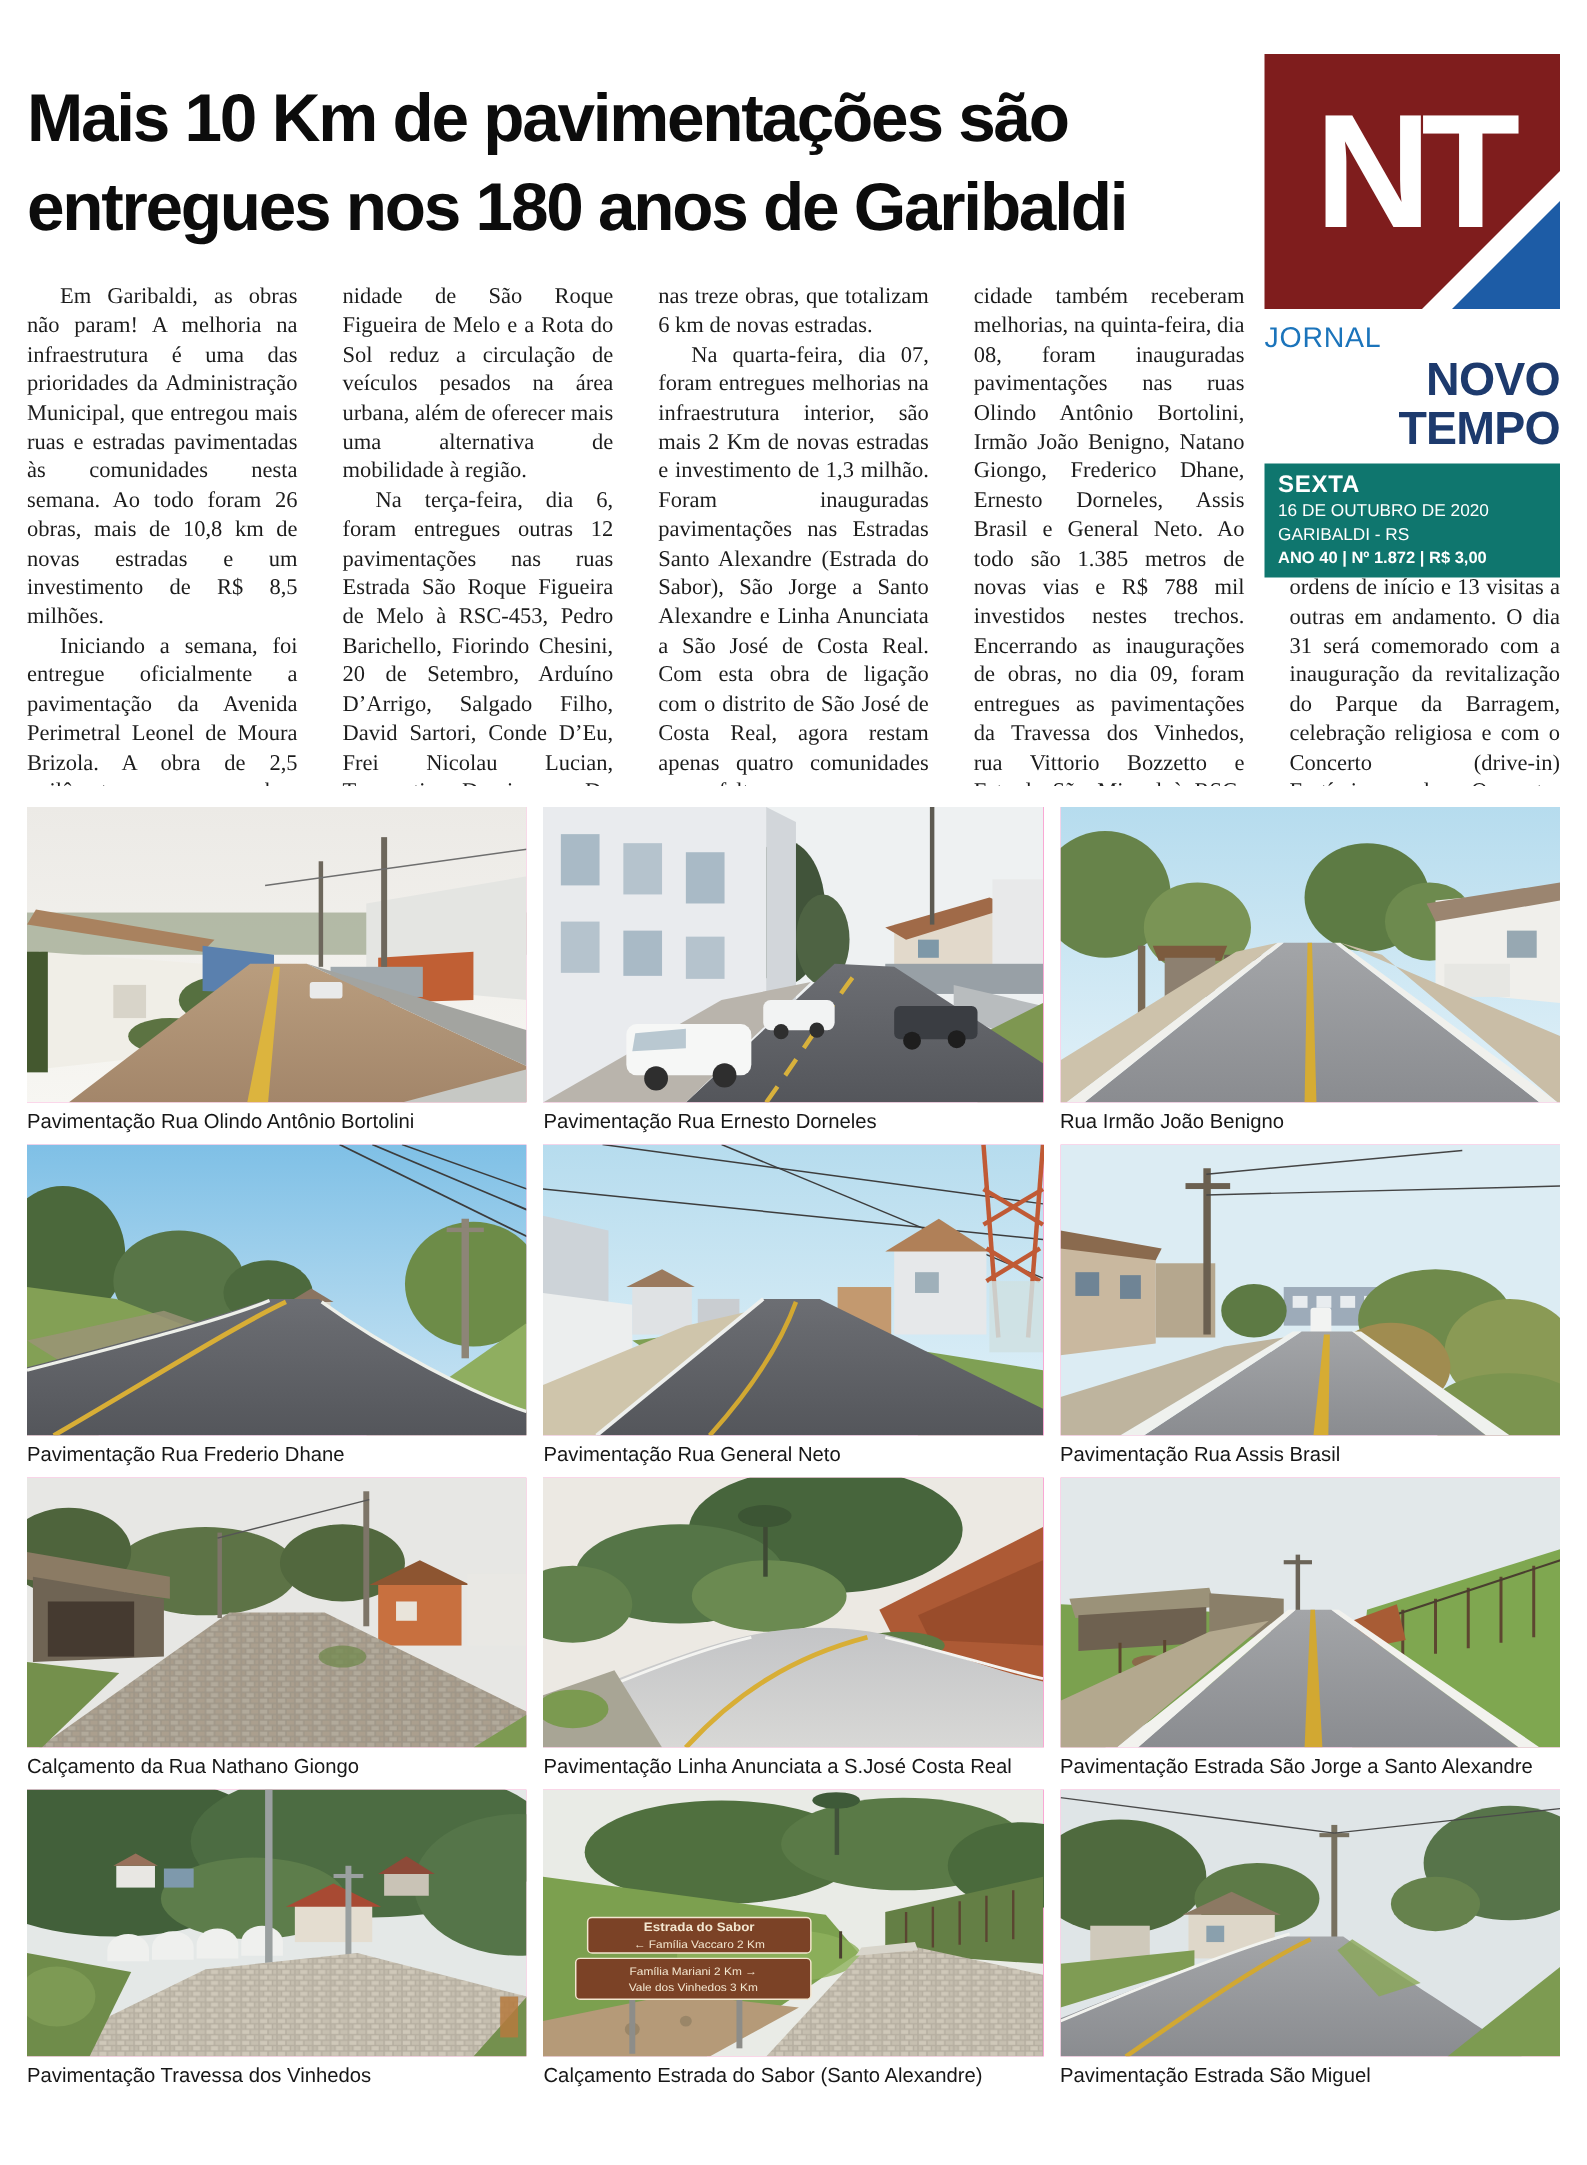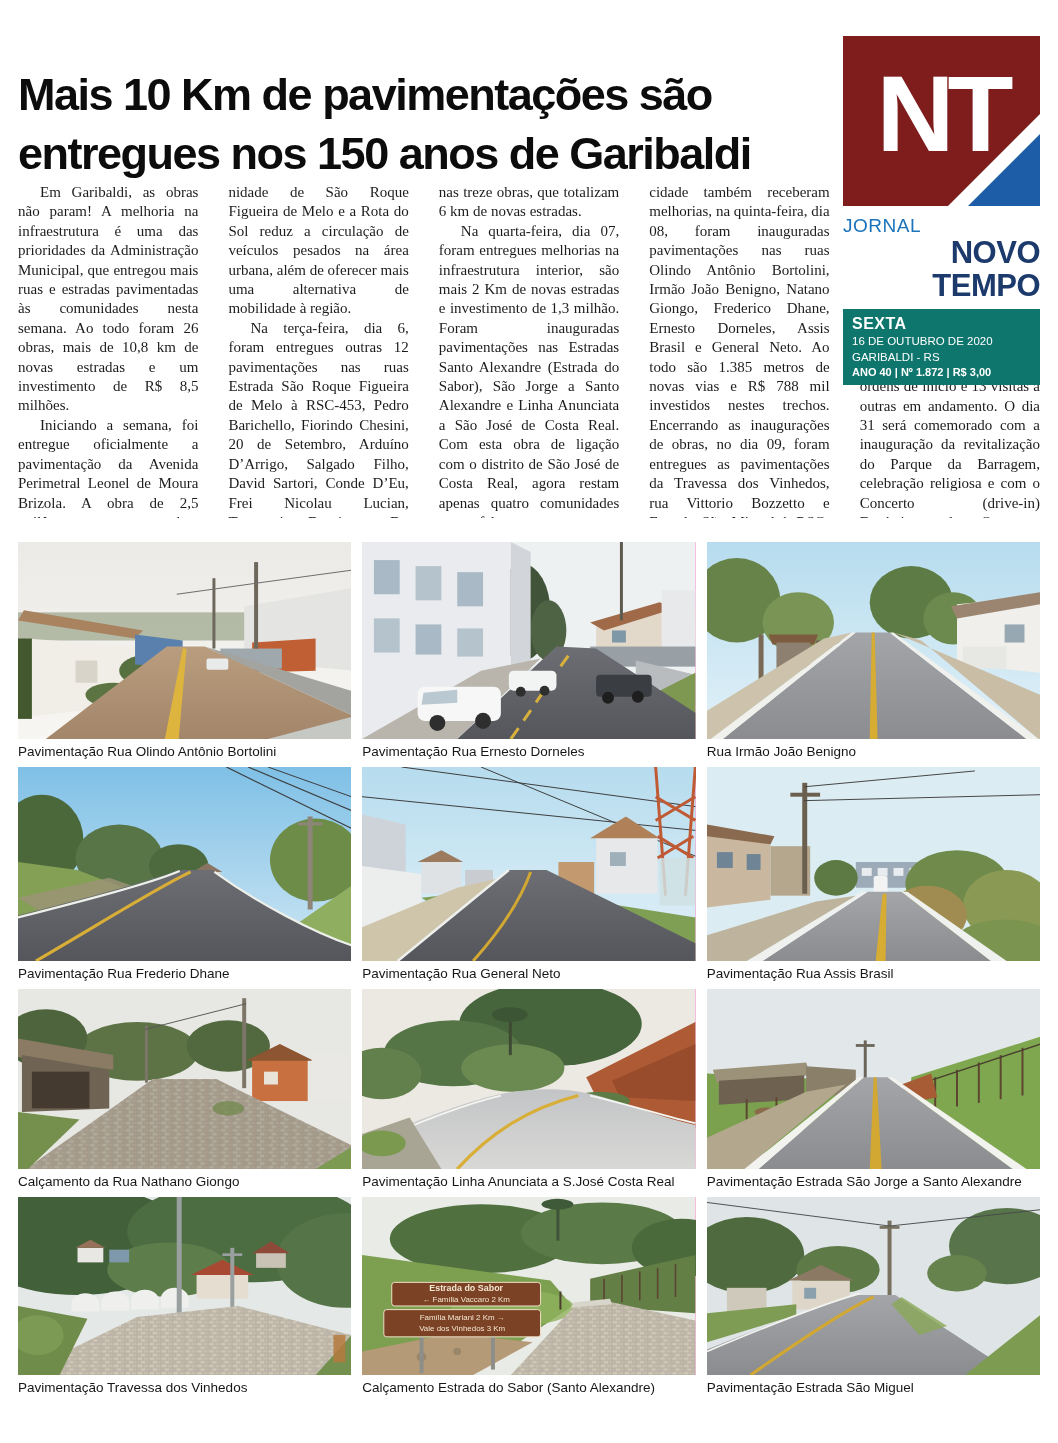--- a/index.html
+++ b/index.html
@@ -1,17 +1,17 @@
 <!DOCTYPE html>
 <html lang="pt-BR"><head>
 <meta charset="utf-8">
 <style>
   * { margin:0; padding:0; box-sizing:border-box; }
   body { background:#ffffff; font-family:"Liberation Serif", serif; }
-  .page { position:relative; width:1058px; height:1443px; background:#fff; padding:16px 18px; overflow:hidden; }
+  .page { position:relative; width:1058px; height:1443px; background:#fff; padding:0 18px; overflow:hidden; }
 
   
   .headline { margin-top:50px; width:822px; font-family:"Liberation Sans", sans-serif;
               font-weight:700; font-size:45px; letter-spacing:-1.5px; line-height:1.3; color:#0c0c0c; }
 
   
   .masthead { position:absolute; top:36px; right:18px; width:197px; }
   .logo { position:relative; width:197px; height:170px; background:#7f1d1d; overflow:hidden; }
   .logo-nt { position:absolute; top:50%; left:50%; transform:translate(-50%,-56%);
              color:#fff; font-family:"Liberation Sans", sans-serif; font-weight:700;
@@ -24,28 +24,28 @@
                   font-size:19px; letter-spacing:.5px; }
   .brand-name { color:#1d3a6d; font-family:"Liberation Sans", sans-serif; font-weight:700;
                 font-size:31px; letter-spacing:-.5px; line-height:1.05;text-align:right; }
   .infobox { margin-top:7px; background:#0f766e; color:#fff; padding:6px 9px 7px;
              font-family:Liberation Sans, sans-serif; }
   .infobox .weekday { font-weight:700; font-size:16px; letter-spacing:.5px; }
   .infobox .line { font-size:11.5px; line-height:1.4; }
   .infobox .edition { font-weight:700; font-size:11px; margin-top:1px; }
 
   
-  .columns { display:flex; gap:30px; height:335px; overflow:hidden; }
+  .columns { display:flex; gap:30px; margin-top:22px; height:335px; overflow:hidden; }
   .col { flex:1; font-size:15px; line-height:19.4px; text-align:justify; color:#1c1c1c;
          hyphens:auto; -webkit-hyphens:auto; }
   .col p.ind { text-indent:22px; }
   .col5 { padding-top:136px; display:flex; flex-direction:column; }
 
   
-  .grid { margin-top:24px; display:grid; grid-template-columns:repeat(3,1fr);
+  .grid { margin-top:14px; display:grid; grid-template-columns:repeat(3,1fr);
           column-gap:11px; row-gap:5px; }
   figure { margin:0; }
   .photo { width:100%; overflow:hidden; background:#f9a8d4; }
   .r1 .photo { height:197px; } .r2 .photo { height:194px; }
   .r3 .photo { height:180px; } .r4 .photo { height:178px; }
   .photo svg { display:block; width:100%; height:100%; }
   figcaption { font-family:"Liberation Sans", sans-serif; font-size:13.5px; color:#171717;
                margin-top:5px; height:18px; white-space:nowrap; overflow:hidden; }
 </style>
 </head>
@@ -96,21 +96,21 @@
       <rect x="3.5" y="4.5" width="5" height="3" fill="#cfc8b9"></rect>
         <rect x="9.5" y="4.5" width="2" height="3" fill="#c6bfb0"></rect>
         <rect x="0.5" y="4.5" width="2" height="3" fill="#c2bbac"></rect>
     </pattern>
   </defs>
 </svg>
 
 <div class="page">
 
   <h1 class="headline"><span>Mais 10 Km de pavimentações são</span><br>
-    <span>entregues nos 150 anos de Garibaldi</span></h1>
+    <span>entregues nos 180 anos de Garibaldi</span></h1>
 
   <div class="masthead">
     <div class="logo">
       <span class="logo-nt">NT</span>
       <span class="logo-cut"></span>
       <span class="logo-tri"></span>
     </div>
     <div class="brand-jornal">JORNAL</div>
     <div class="brand-name">NOVO TEMPO</div>
     <div class="infobox">

